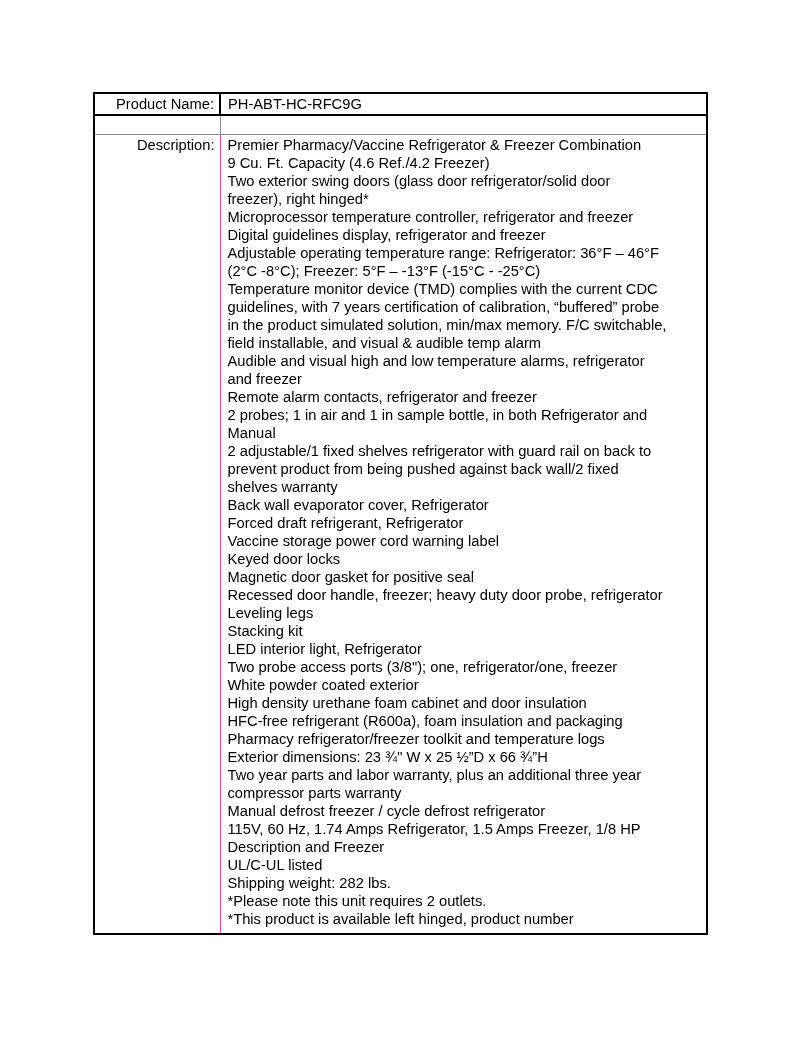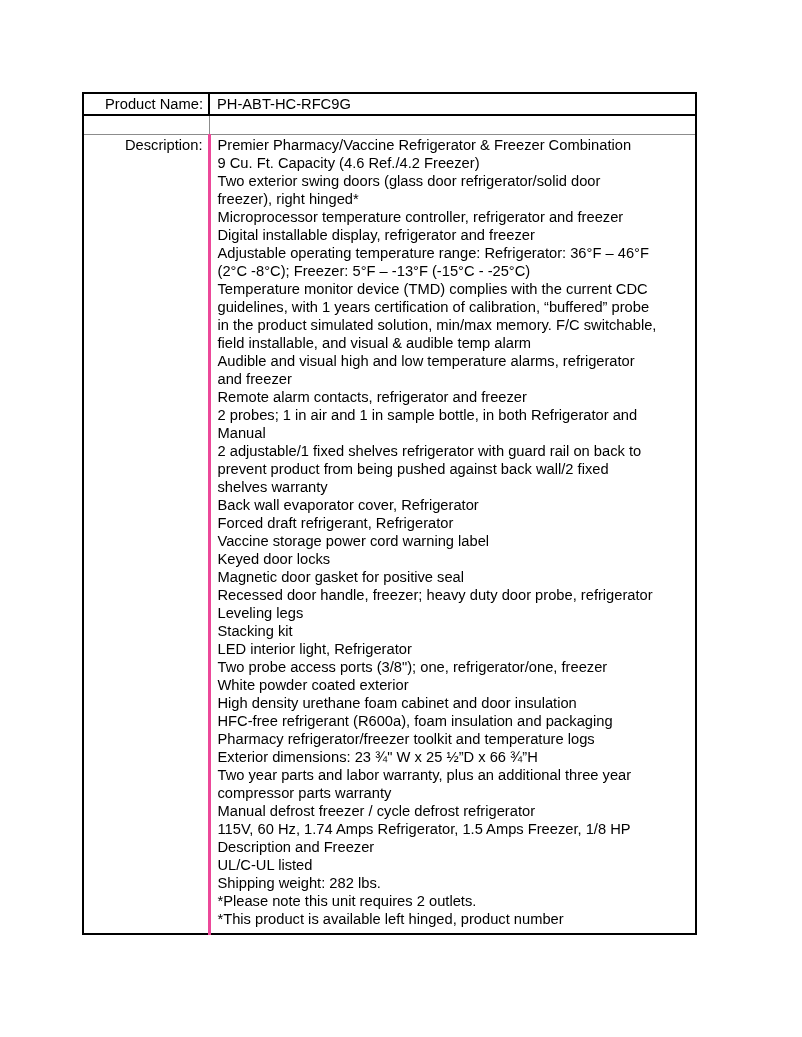--- a/index.html
+++ b/index.html
@@ -16,21 +16,21 @@
   }
   .page {
     position: relative;
     width: 802px;
     height: 1037px;
     background: #ffffff;
     overflow: hidden;
   }
   .spec-table {
     position: absolute;
-    left: 82px;
+    left: 93px;
     top: 92px;
     width: 615px;
     border-collapse: collapse;
     table-layout: fixed;
   }
   .spec-table td {
     vertical-align: top;
     padding: 0;
   }
 
@@ -57,21 +57,21 @@
   .row-spacer .cell-value {
     border-bottom: 1px solid #8c8c8c;
     height: 19px;
   }
   .row-spacer .cell-label {
     border-right: 1px solid #8c8c8c;
   }
 
   
   .row-description .cell-label {
-    border-right: 3px solid #ec4899;
+    border-right: 1px solid #ec4899;
     margin-left: 29px;
   }
 
   .cell-label {
     width: 126px;
     text-align: right;
     padding: 1px 5px 1px 4px !important;
     box-sizing: border-box;
     font-size: 14.7px;
     line-height: 18px;
@@ -119,25 +119,25 @@
 
       <tr class="row-description">
         <td class="cell-label">Description:</td>
         <td class="cell-value">
           <div id="description-lines">
               <span class="desc-line">Premier Pharmacy/Vaccine Refrigerator &amp; Freezer Combination</span>
               <span class="desc-line">9 Cu. Ft. Capacity (4.6 Ref./4.2 Freezer)</span>
               <span class="desc-line">Two exterior swing doors (glass door refrigerator/solid door</span>
               <span class="desc-line">freezer), right hinged*</span>
               <span class="desc-line">Microprocessor temperature controller, refrigerator and freezer</span>
-              <span class="desc-line">Digital installable display, refrigerator and freezer</span>
+              <span class="desc-line">Digital guidelines display, refrigerator and freezer</span>
               <span class="desc-line">Adjustable operating temperature range: Refrigerator: 36°F – 46°F</span>
               <span class="desc-line">(2°C -8°C); Freezer: 5°F – -13°F (-15°C - -25°C)</span>
               <span class="desc-line">Temperature monitor device (TMD) complies with the current CDC</span>
-              <span class="desc-line">guidelines, with 1 years certification of calibration, “buffered” probe</span>
+              <span class="desc-line">guidelines, with 7 years certification of calibration, “buffered” probe</span>
               <span class="desc-line">in the product simulated solution, min/max memory. F/C switchable,</span>
               <span class="desc-line">field installable, and visual &amp; audible temp alarm</span>
               <span class="desc-line">Audible and visual high and low temperature alarms, refrigerator</span>
               <span class="desc-line">and freezer</span>
               <span class="desc-line">Remote alarm contacts, refrigerator and freezer</span>
               <span class="desc-line">2 probes; 1 in air and 1 in sample bottle, in both Refrigerator and</span>
               <span class="desc-line">Manual</span>
               <span class="desc-line">2 adjustable/1 fixed shelves refrigerator with guard rail on back to</span>
               <span class="desc-line">prevent product from being pushed against back wall/2 fixed</span>
               <span class="desc-line">shelves warranty</span>

